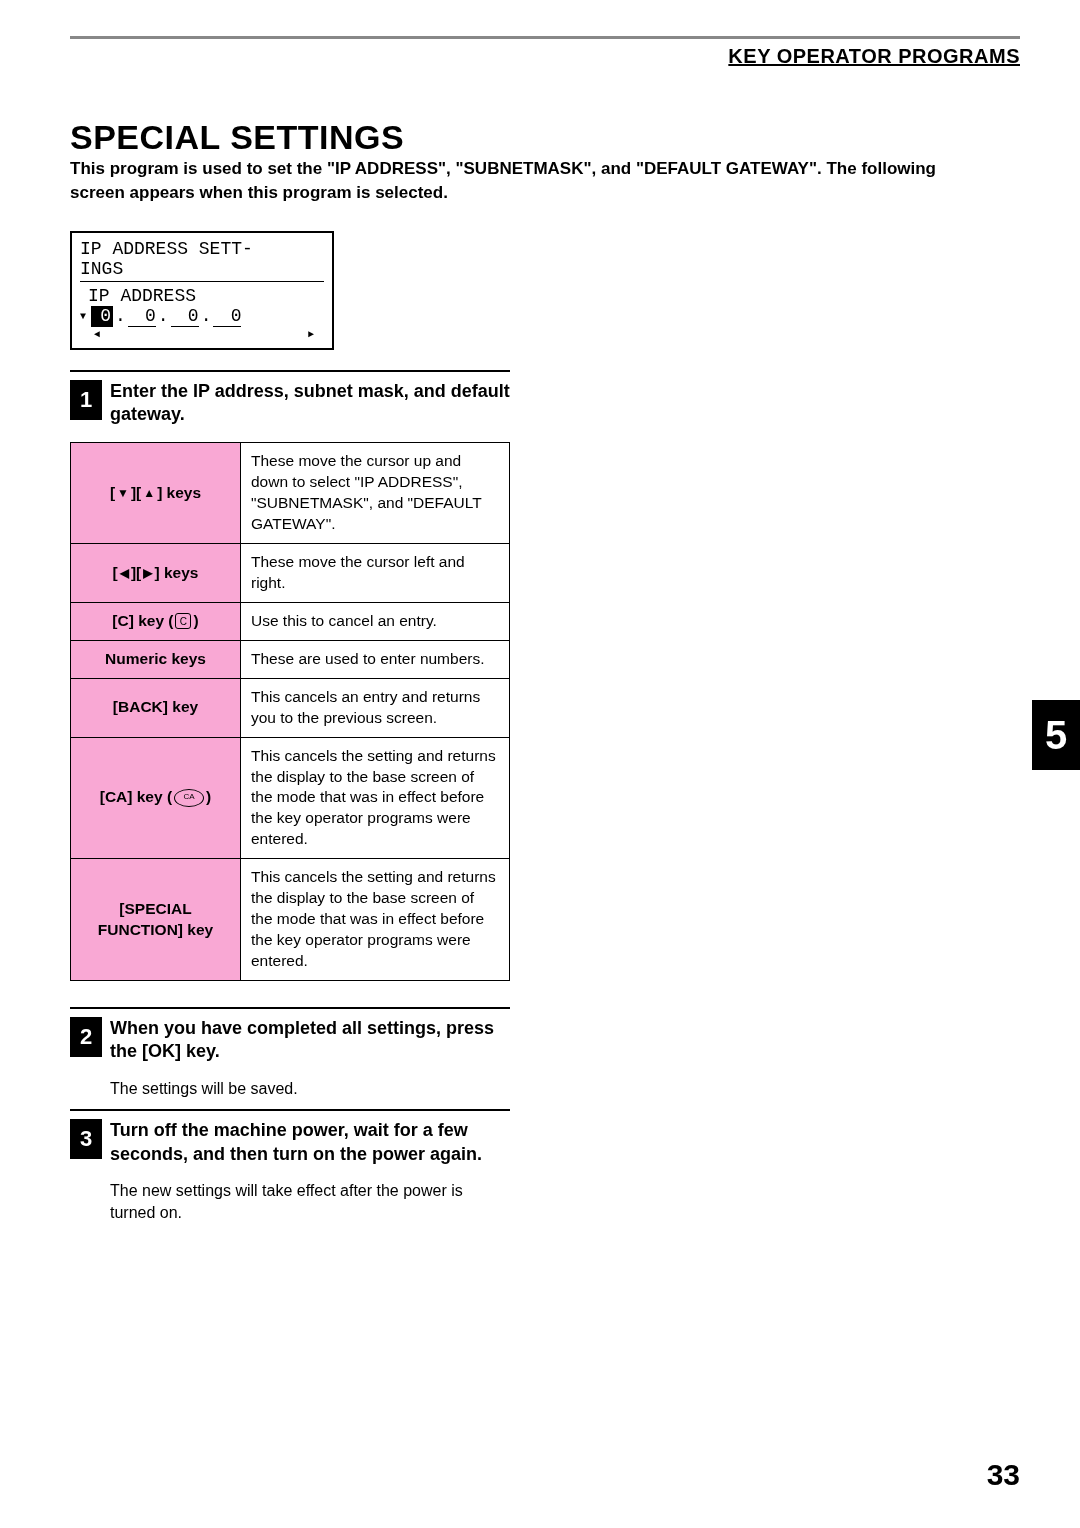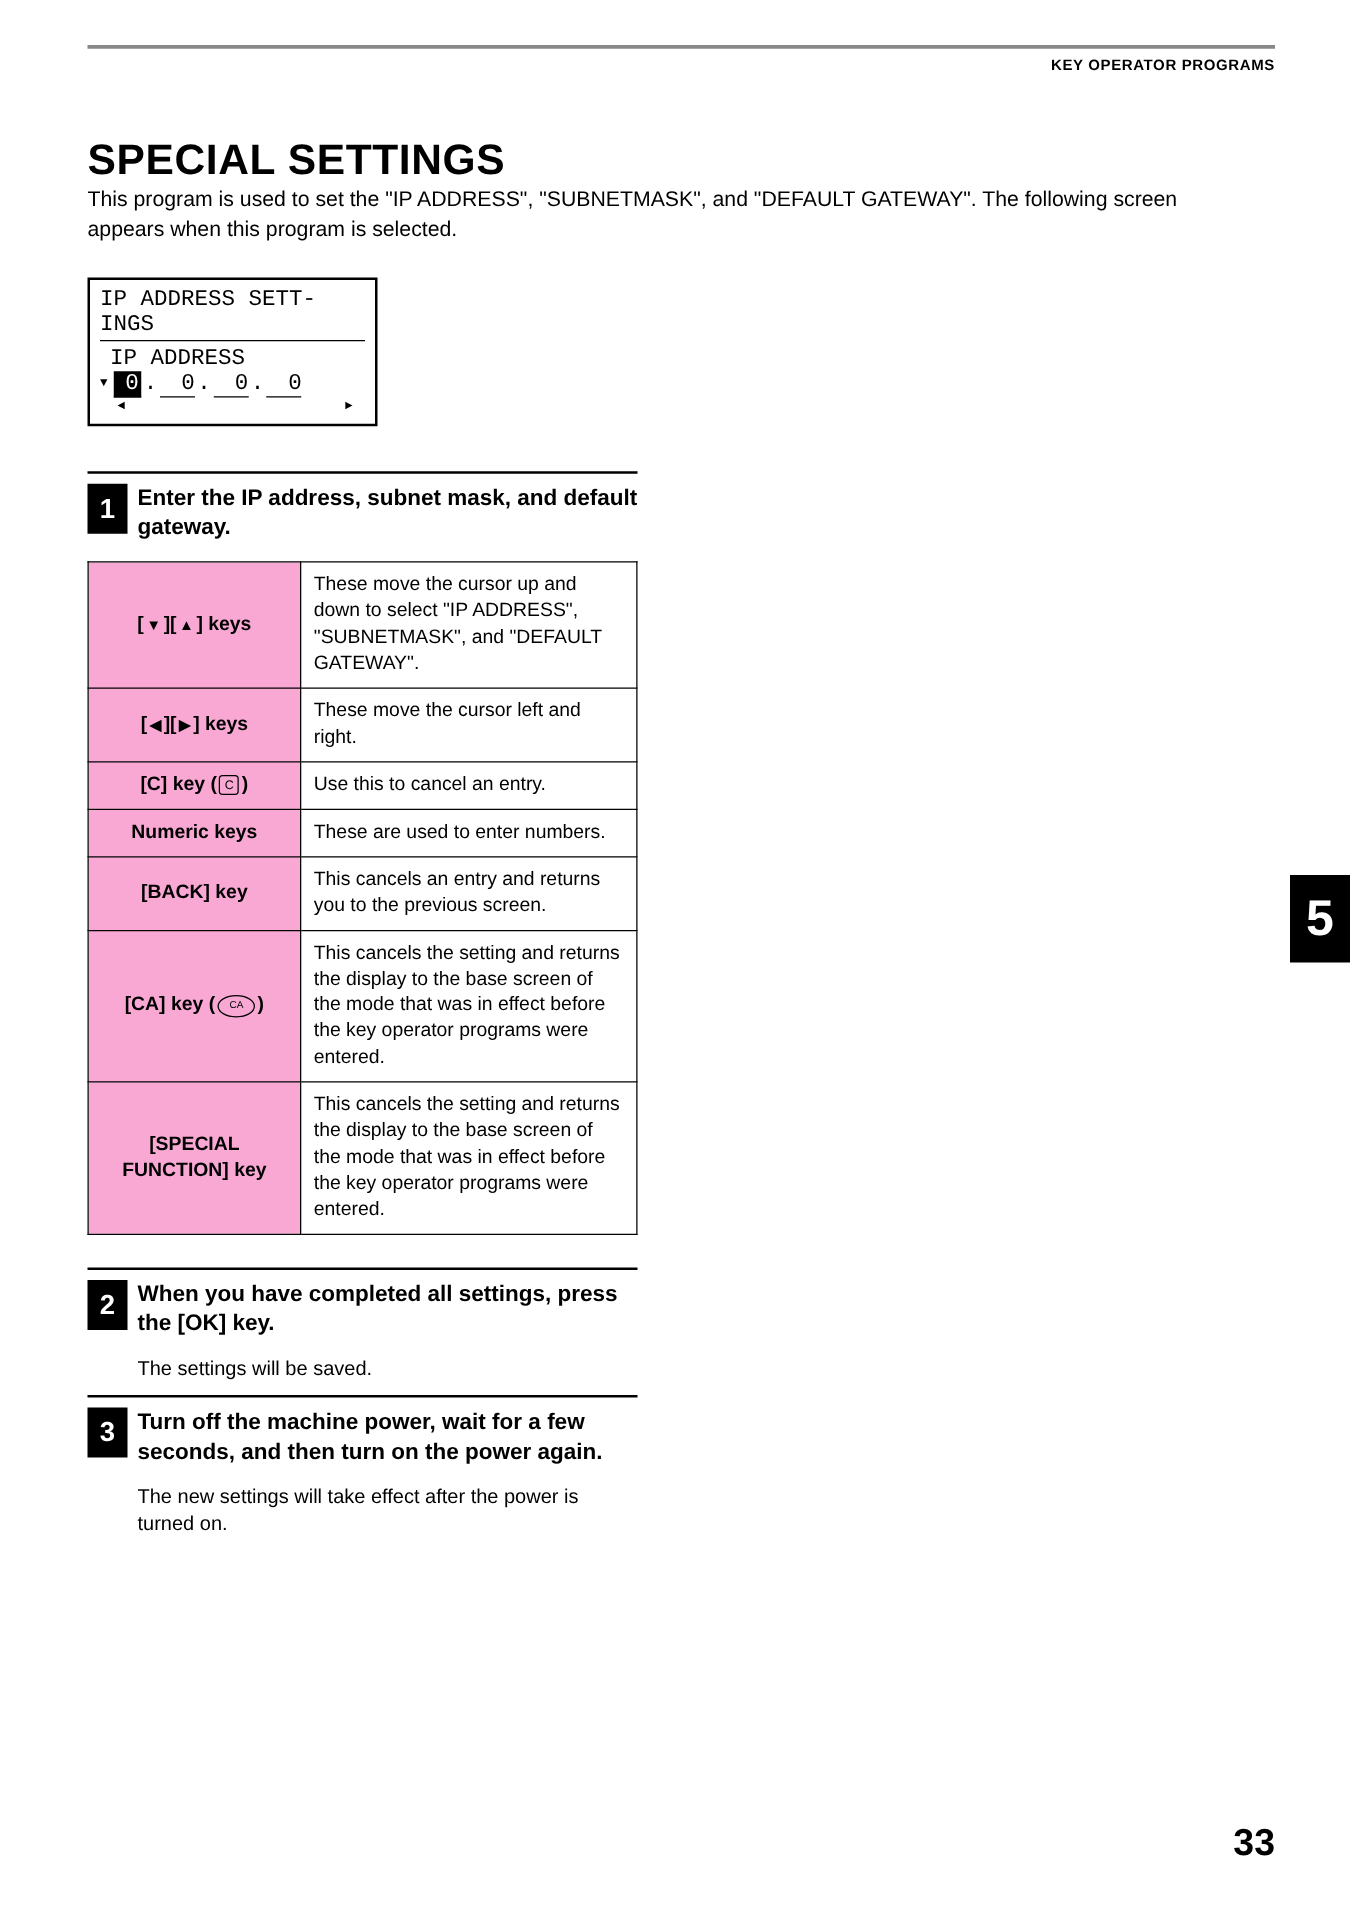--- a/index.html
+++ b/index.html
@@ -15,48 +15,50 @@
     padding: 36px 60px 40px 70px;
     position: relative;
     height: 100%;
   }
   .header-line {
     border-top: 3px solid #888;
     margin-bottom: 6px;
   }
   .header-text {
     text-align: right;
-    font-size: 12px;
+    font-size: 20px;
     font-weight: bold;
     letter-spacing: 0.5px;
     margin-bottom: 50px;
+    text-decoration: underline;
   }
   .section-title {
     font-size: 34px;
     font-weight: bold;
     letter-spacing: 0.5px;
   }
   .sub-title {
     font-size: 26px;
     font-weight: bold;
     margin-bottom: 10px;
   }
   .intro-text {
     font-size: 17px;
     line-height: 1.4;
     margin-bottom: 26px;
     max-width: 920px;
+    font-weight: bold;
   }
   .lcd-box {
     border: 2px solid #000;
-    width: 232px;
+    width: 264px;
     padding: 6px 8px 8px 8px;
     font-family: "Courier New", monospace;
     font-size: 18px;
-    margin-bottom: 36px;
+    margin-bottom: 20px;
     position: relative;
   }
   .lcd-line1 {
     white-space: pre;
   }
   .lcd-underline {
     border-bottom: 1.5px solid #000;
     margin: 2px 0 4px 0;
   }
   .lcd-line2 {

